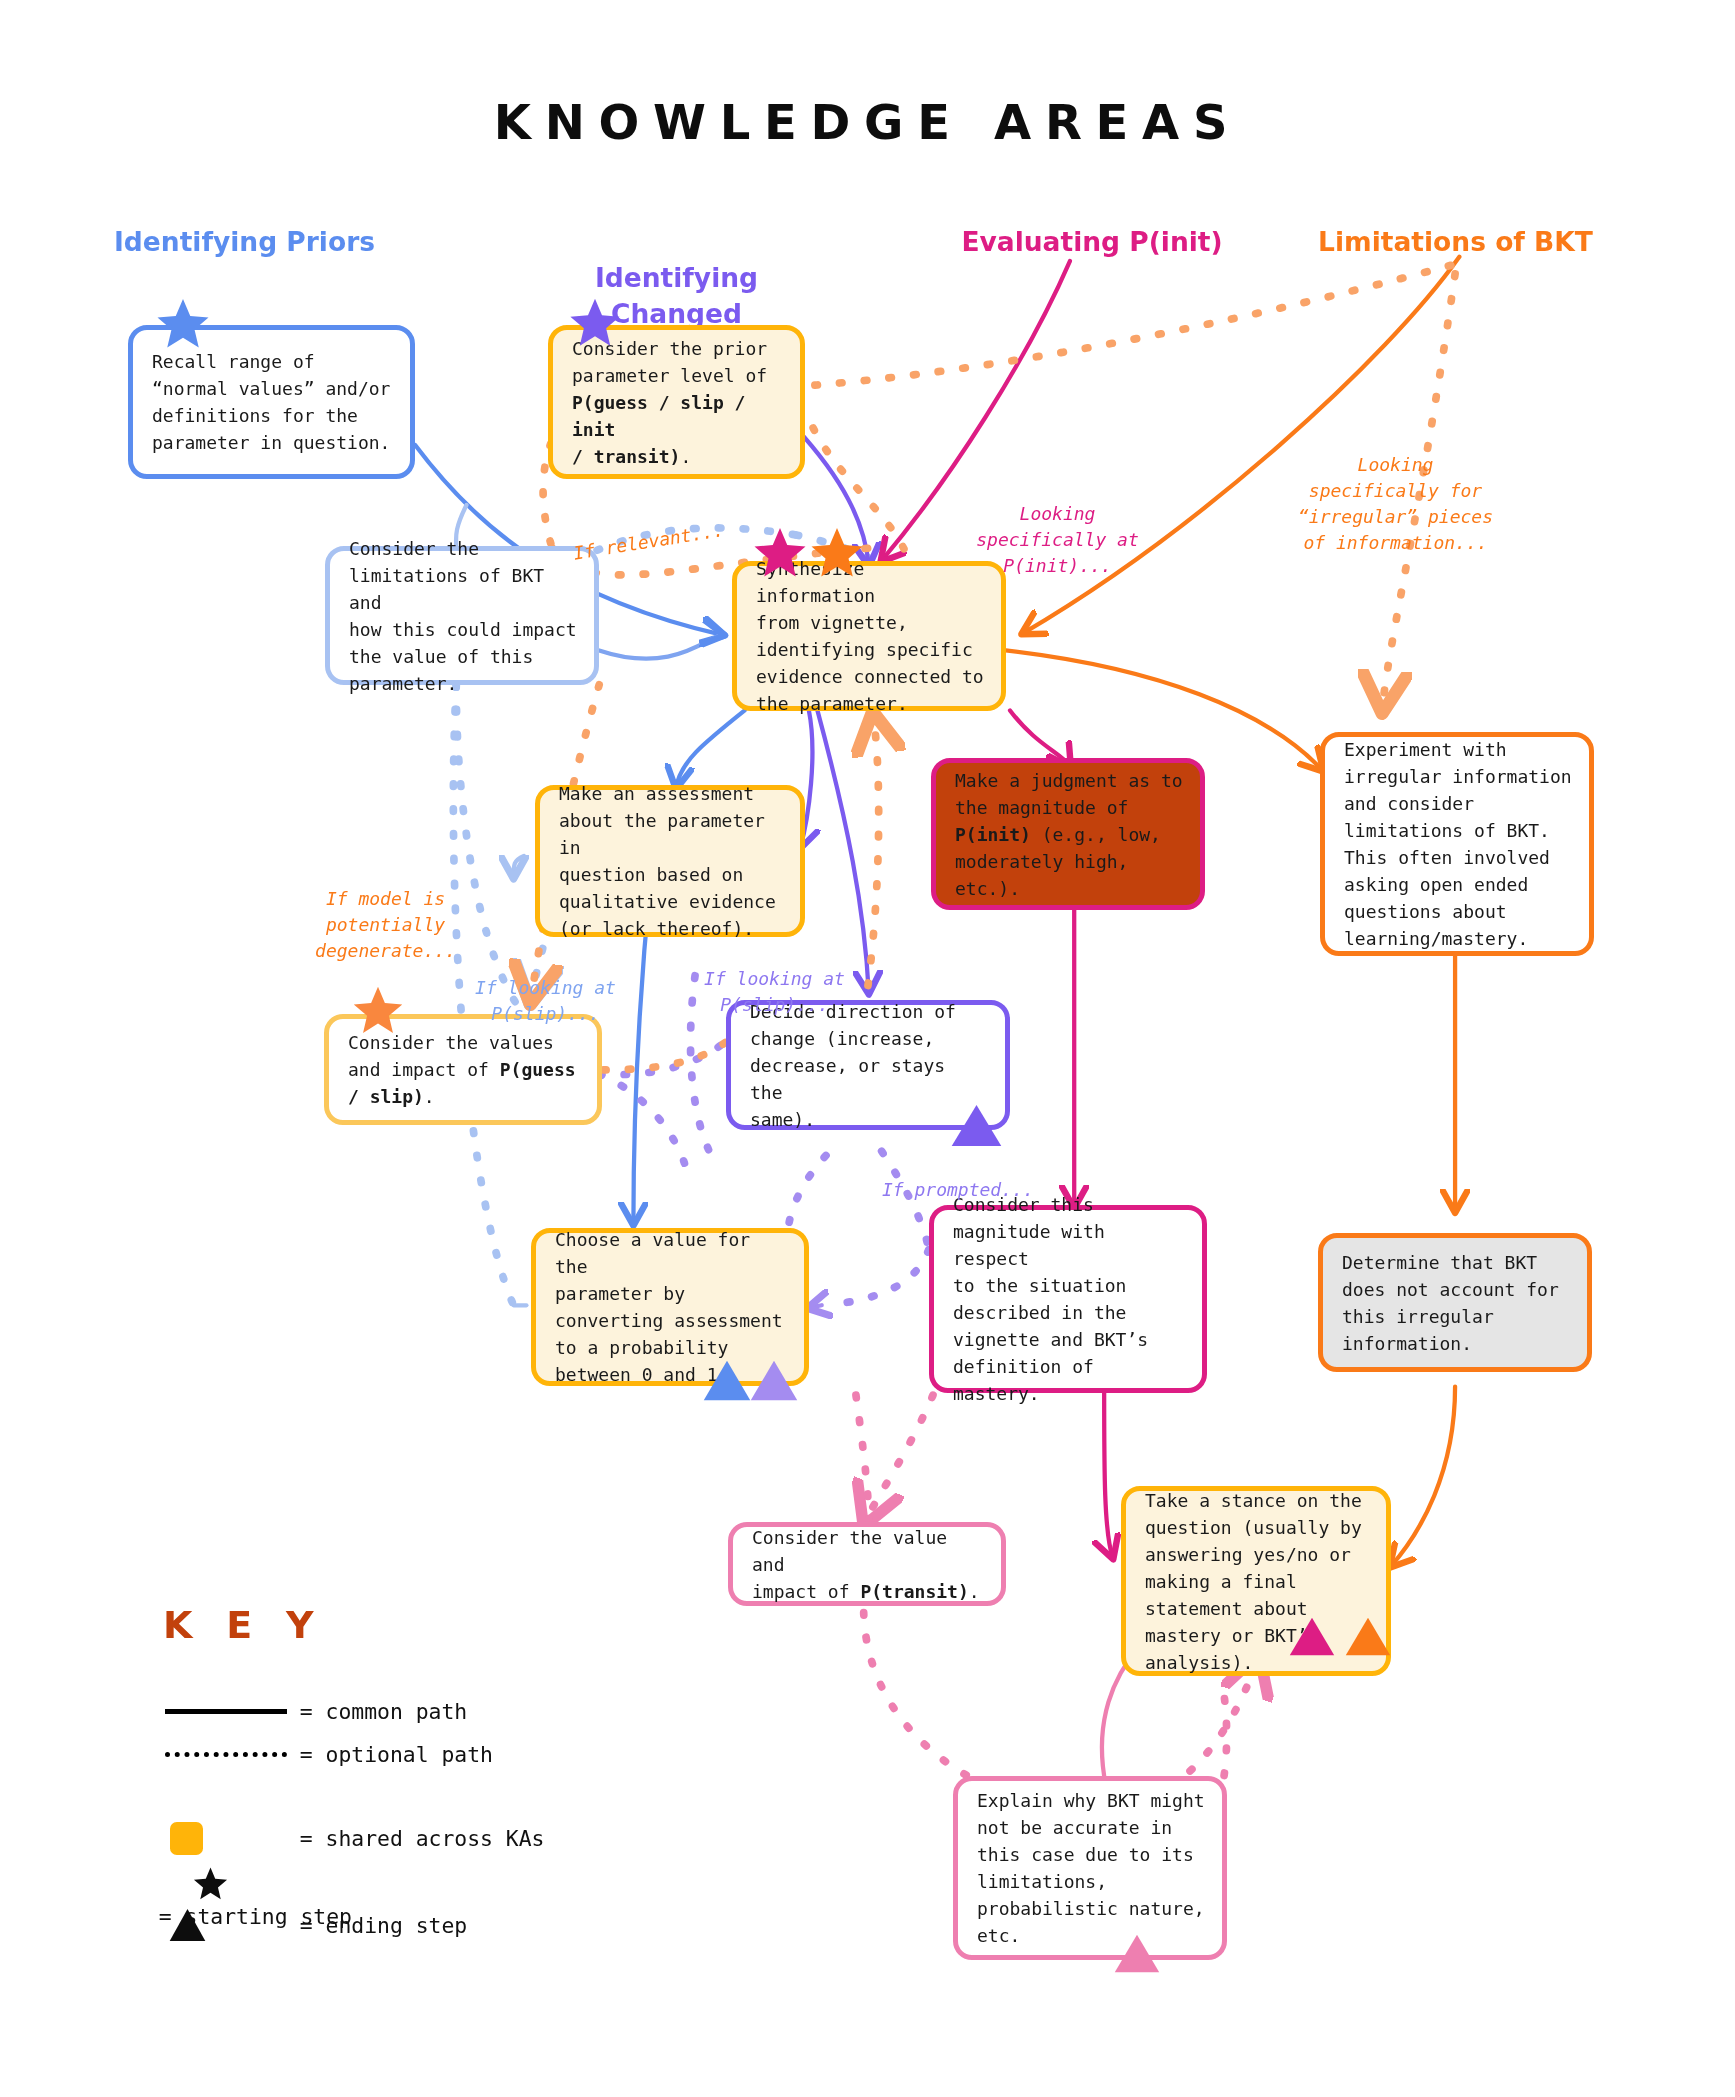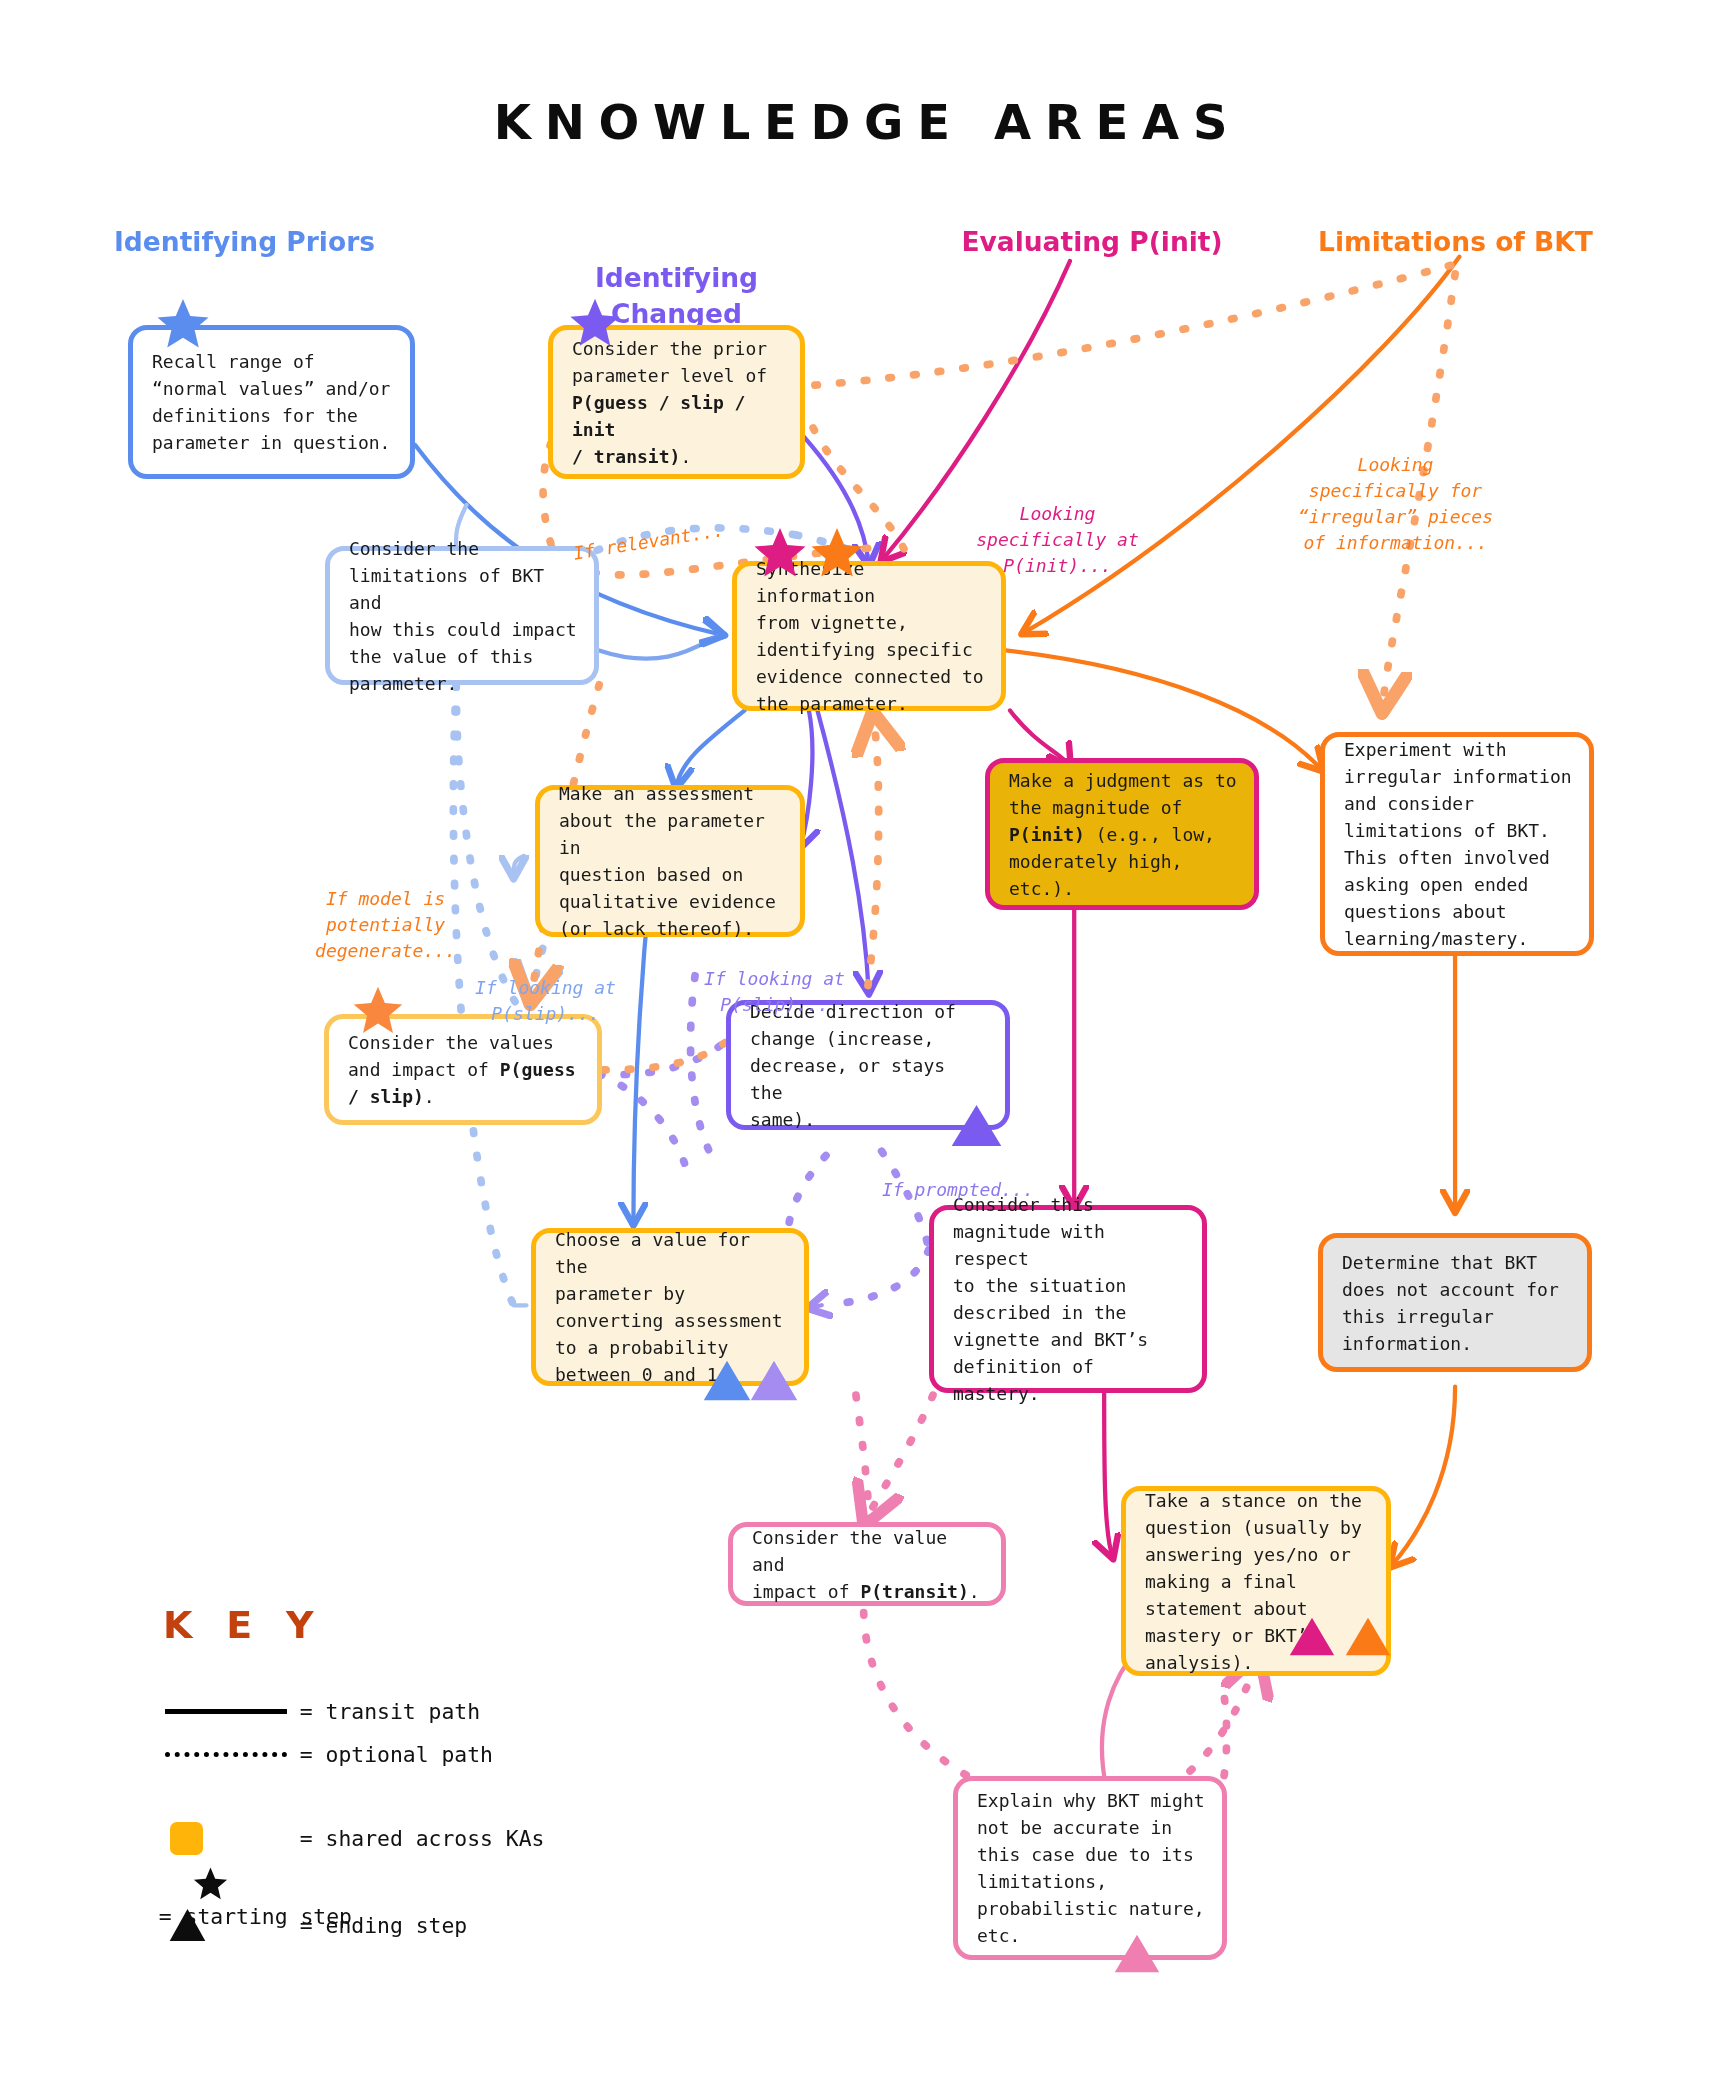--- a/index.html
+++ b/index.html
@@ -243,21 +243,21 @@
   </div>
 
   <div class="node" style="left:535px;top:785px;width:270px;height:152px;border-color:#FFB409;background:#FDF3DC;">
     <span class="txt">Make an assessment
 about the parameter in
 question based on
 qualitative evidence
 (or lack thereof).</span>
   </div>
 
-  <div class="node" style="left:985px;top:758px;width:274px;height:152px;border-color:#DD1D84;background:#eab308;">
+  <div class="node" style="left:931px;top:758px;width:274px;height:152px;border-color:#DD1D84;background:#c2410c;">
     <span class="txt">Make a judgment as to
 the magnitude of
 <b>P(init)</b> (e.g., low,
 moderately high,
 etc.).</span>
   </div>
 
   <div class="node" style="left:1320px;top:732px;width:274px;height:224px;border-color:#FA7A18;background:#ffffff;">
     <span class="txt">Experiment with
 irregular information
@@ -402,21 +402,21 @@
   <div class="edge-label" style="left:882px;top:1151px;width:197px;color:#8E78F0;text-align:left;">
     <span>If prompted...</span>
   </div>
 
   <div class="key-title">K E Y</div>
 
   <div class="key-row" style="left:165px;top:1699px;">
     <span class="key-sample">
         <span class="key-line-solid"></span>
       </span>
-    <span class="key-text">= transit path</span>
+    <span class="key-text">= common path</span>
   </div>
 
   <div class="key-row" style="left:165px;top:1742px;">
     <span class="key-sample">
         <span class="key-line-dotted"></span>
       </span>
     <span class="key-text">= optional path</span>
   </div>
 
   <div class="key-row" style="left:165px;top:1822px;">

